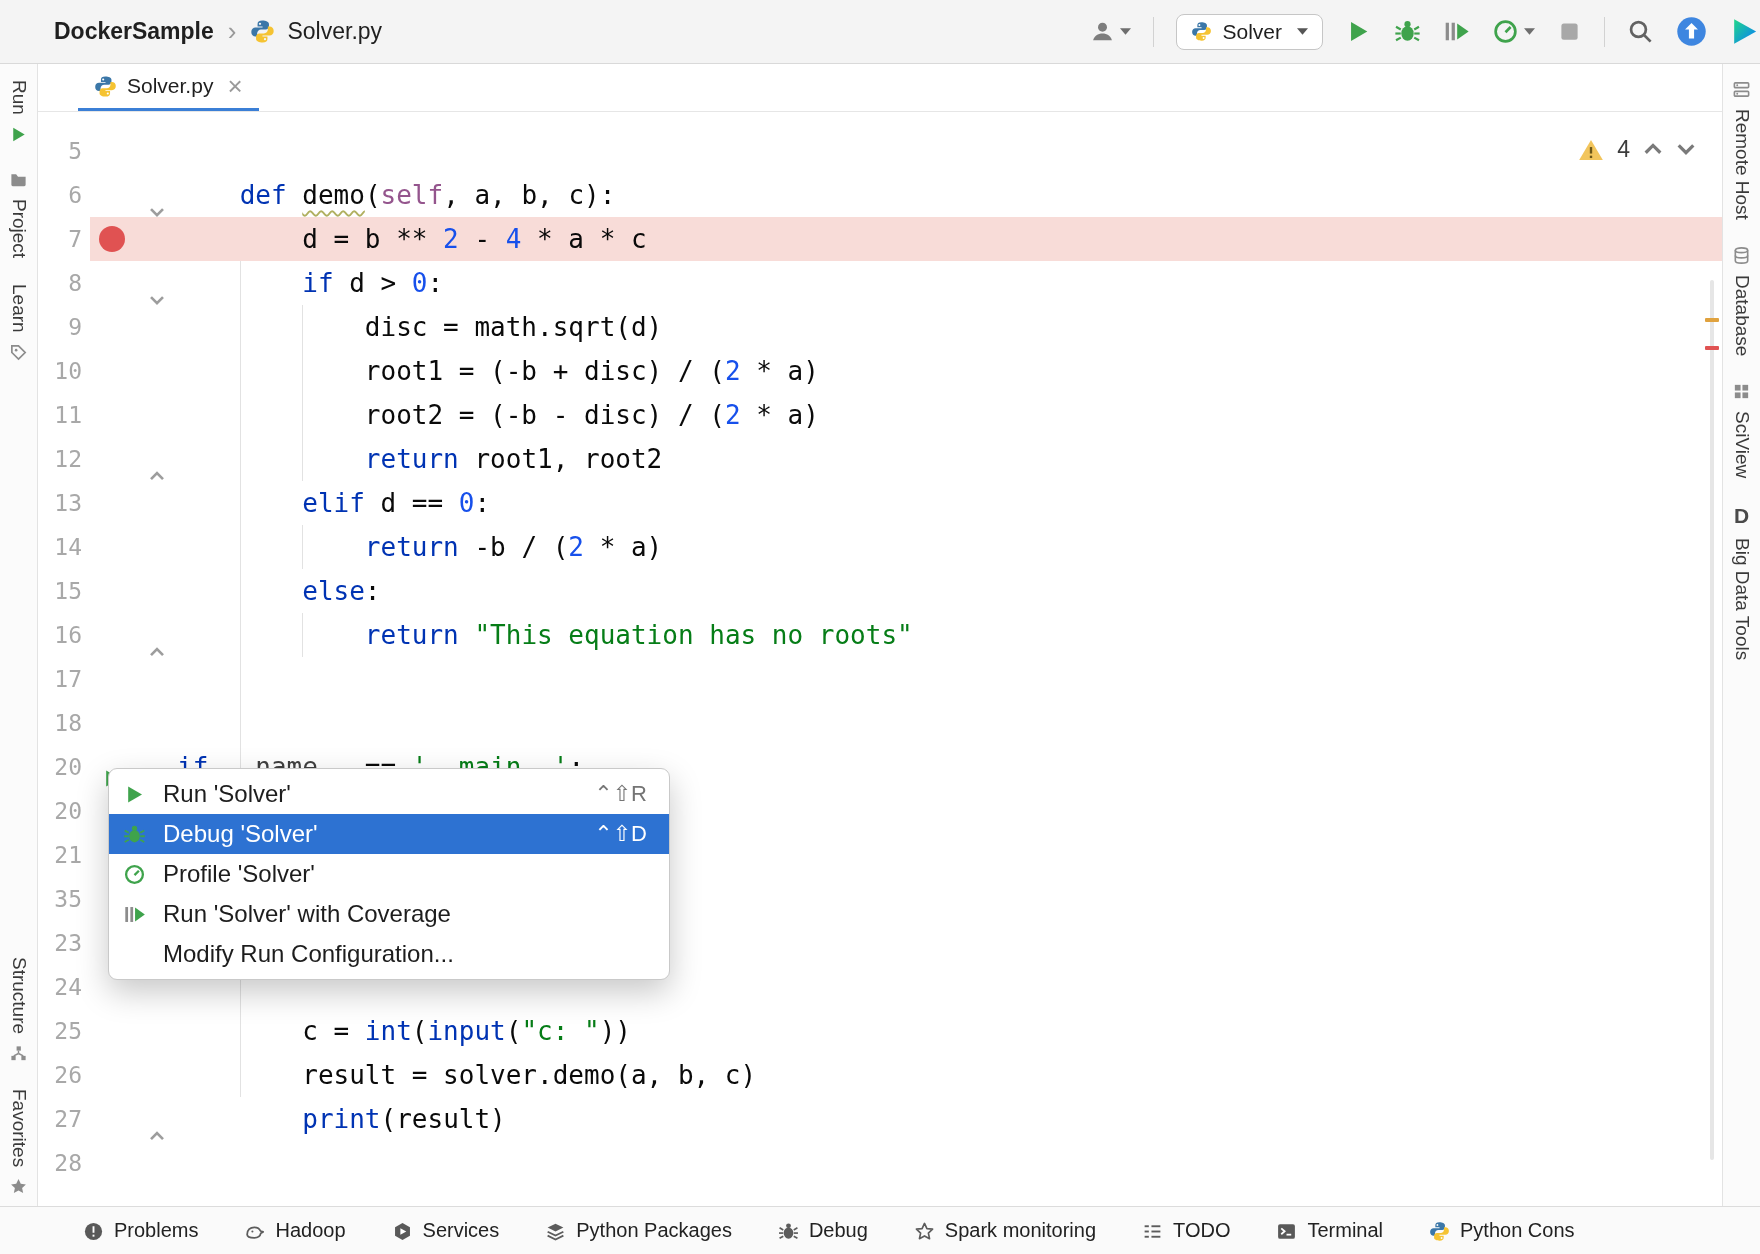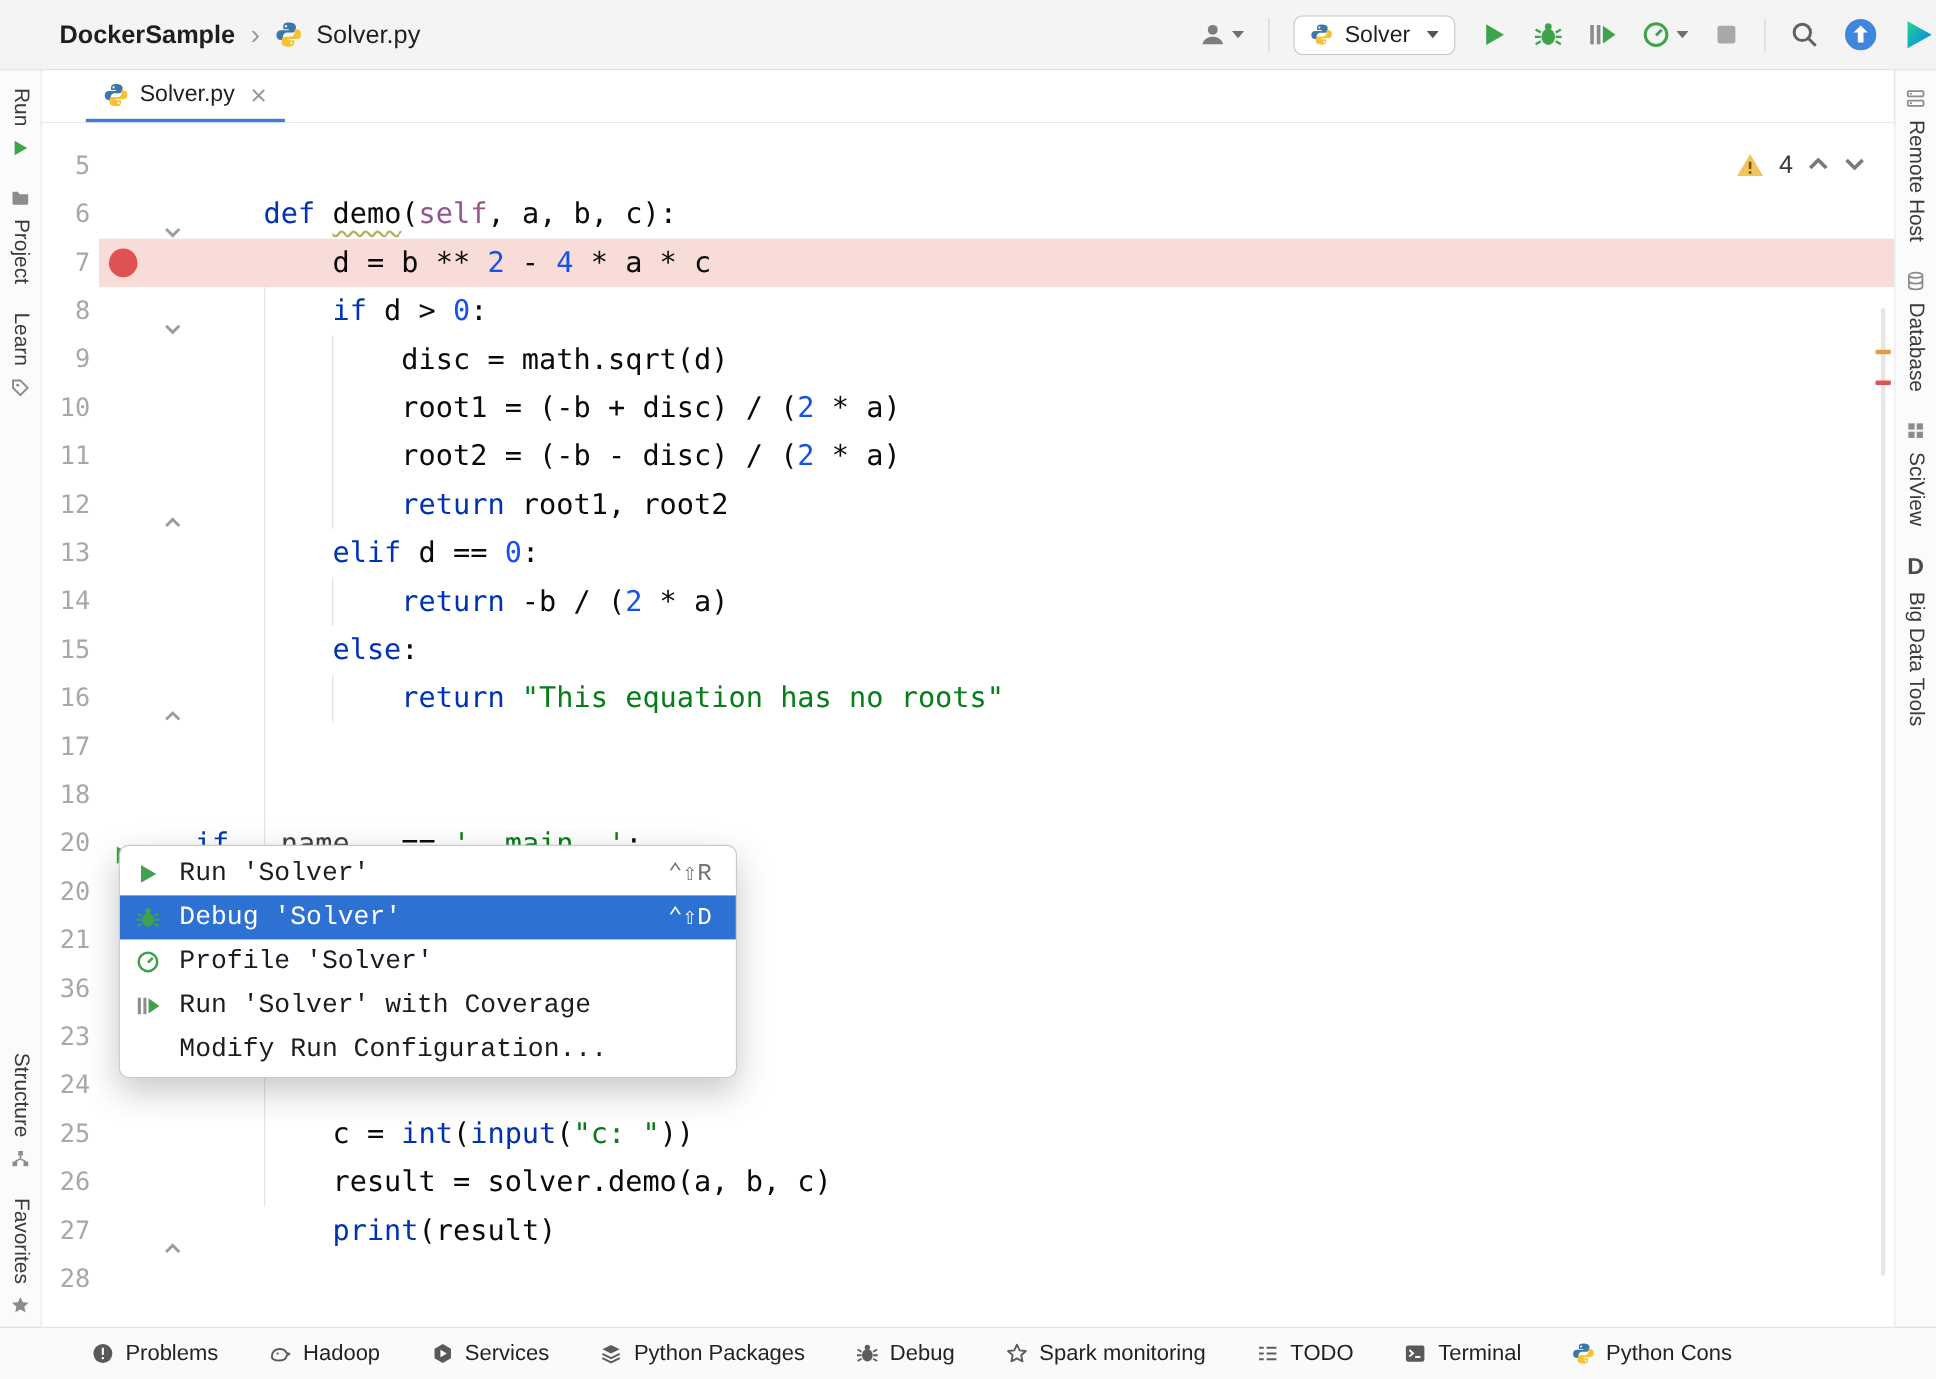--- a/index.html
+++ b/index.html
@@ -67,21 +67,21 @@
   .inspect .cnt{font-size:23px;color:#3c3c3c;}
   .ichev{width:20px;height:13px;color:#7a7a7a;}
 
   .vthumb{position:absolute;right:8px;top:168px;width:4px;height:880px;background:#e6e6e6;border-radius:2px;}
   .smark{position:absolute;right:3px;width:14px;height:4px;border-radius:1px;}
   .smark.orange{top:206px;background:#e0a23e;}
   .smark.red{top:234px;background:#e05252;}
 
   
   .menu{position:absolute;left:70px;top:656px;width:562px;background:#fff;border:1px solid #c9c9c9;border-radius:9px;
-        box-shadow:0 12px 32px rgba(0,0,0,.22);padding:5px 0;z-index:5;overflow:hidden;font-family:Liberation Mono, monospace;}
+        box-shadow:0 12px 32px rgba(0,0,0,.22);padding:5px 0;z-index:5;overflow:hidden;font-family:Liberation Sans, sans-serif;}
   .mi-row{height:40px;display:flex;align-items:center;padding:0 22px 0 14px;font-size:24px;color:#1d1d1d;}
   .mi-row.sel{background:#2d72d2;color:#fff;}
   .mi-icon{width:28px;height:24px;display:flex;align-items:center;margin-right:12px;flex:0 0 auto;}
   .mi-label{white-space:nowrap;}
   .mi-short{margin-left:auto;color:#757575;font-size:22px;padding-left:30px;}
   .sel .mi-short{color:#fff;}
 
   
   .statusbar{height:48px;flex:0 0 auto;border-top:1px solid #dcdcdc;background:#fafafa;display:flex;align-items:center;padding-left:60px;overflow:hidden;}
   .sb-item{display:flex;align-items:flex-end;gap:10px;padding:0 23px;font-size:20px;color:#222;white-space:nowrap;}
@@ -394,21 +394,21 @@
           <div class="cl"><span class="lnum">16</span><span class="gic"><span class="gfold"><svg class="gi14" style="color:#9d9d9d">
                   <use href="#i-chev-up"></use>
                 </svg></span></span><span class="ctext"><span class="tok-plain">            </span><span class="tok-kw">return</span><span class="tok-plain"> </span><span class="tok-str">"This equation has no roots"</span></span></div>
           <div class="cl"><span class="lnum">17</span><span class="gic"></span><span class="ctext"></span></div>
           <div class="cl"><span class="lnum">18</span><span class="gic"></span><span class="ctext"></span></div>
           <div class="cl"><span class="lnum">20</span><span class="gic"><span class="grun"><svg class="gi22" style="color:#3fa34c">
                   <use href="#i-play"></use>
                 </svg></span></span><span class="ctext"><span class="tok-kw">if</span><span class="tok-plain"> </span><span class="tok-dunder">__name__</span><span class="tok-plain"> == </span><span class="tok-str">'__main__'</span><span class="tok-plain">:</span></span></div>
           <div class="cl"><span class="lnum">20</span><span class="gic"></span><span class="ctext"></span></div>
           <div class="cl"><span class="lnum">21</span><span class="gic"></span><span class="ctext"></span></div>
-          <div class="cl"><span class="lnum">36</span><span class="gic"></span><span class="ctext"></span></div>
+          <div class="cl"><span class="lnum">35</span><span class="gic"></span><span class="ctext"></span></div>
           <div class="cl"><span class="lnum">23</span><span class="gic"></span><span class="ctext"></span></div>
           <div class="cl"><span class="lnum">24</span><span class="gic"></span><span class="ctext"></span></div>
           <div class="cl"><span class="lnum">25</span><span class="gic"></span><span class="ctext"><span class="tok-plain">        c = </span><span class="tok-builtin">int</span><span class="tok-plain">(</span><span class="tok-builtin">input</span><span class="tok-plain">(</span><span class="tok-str">"c: "</span><span class="tok-plain">))</span></span></div>
           <div class="cl"><span class="lnum">26</span><span class="gic"></span><span class="ctext"><span class="tok-plain">        result = solver.demo(a, b, c)</span></span></div>
           <div class="cl"><span class="lnum">27</span><span class="gic"><span class="gfold"><svg class="gi14" style="color:#9d9d9d">
                   <use href="#i-chev-up"></use>
                 </svg></span></span><span class="ctext"><span class="tok-plain">        </span><span class="tok-builtin">print</span><span class="tok-plain">(result)</span></span></div>
           <div class="cl"><span class="lnum">28</span><span class="gic"></span><span class="ctext"></span></div>
         </div>
 

